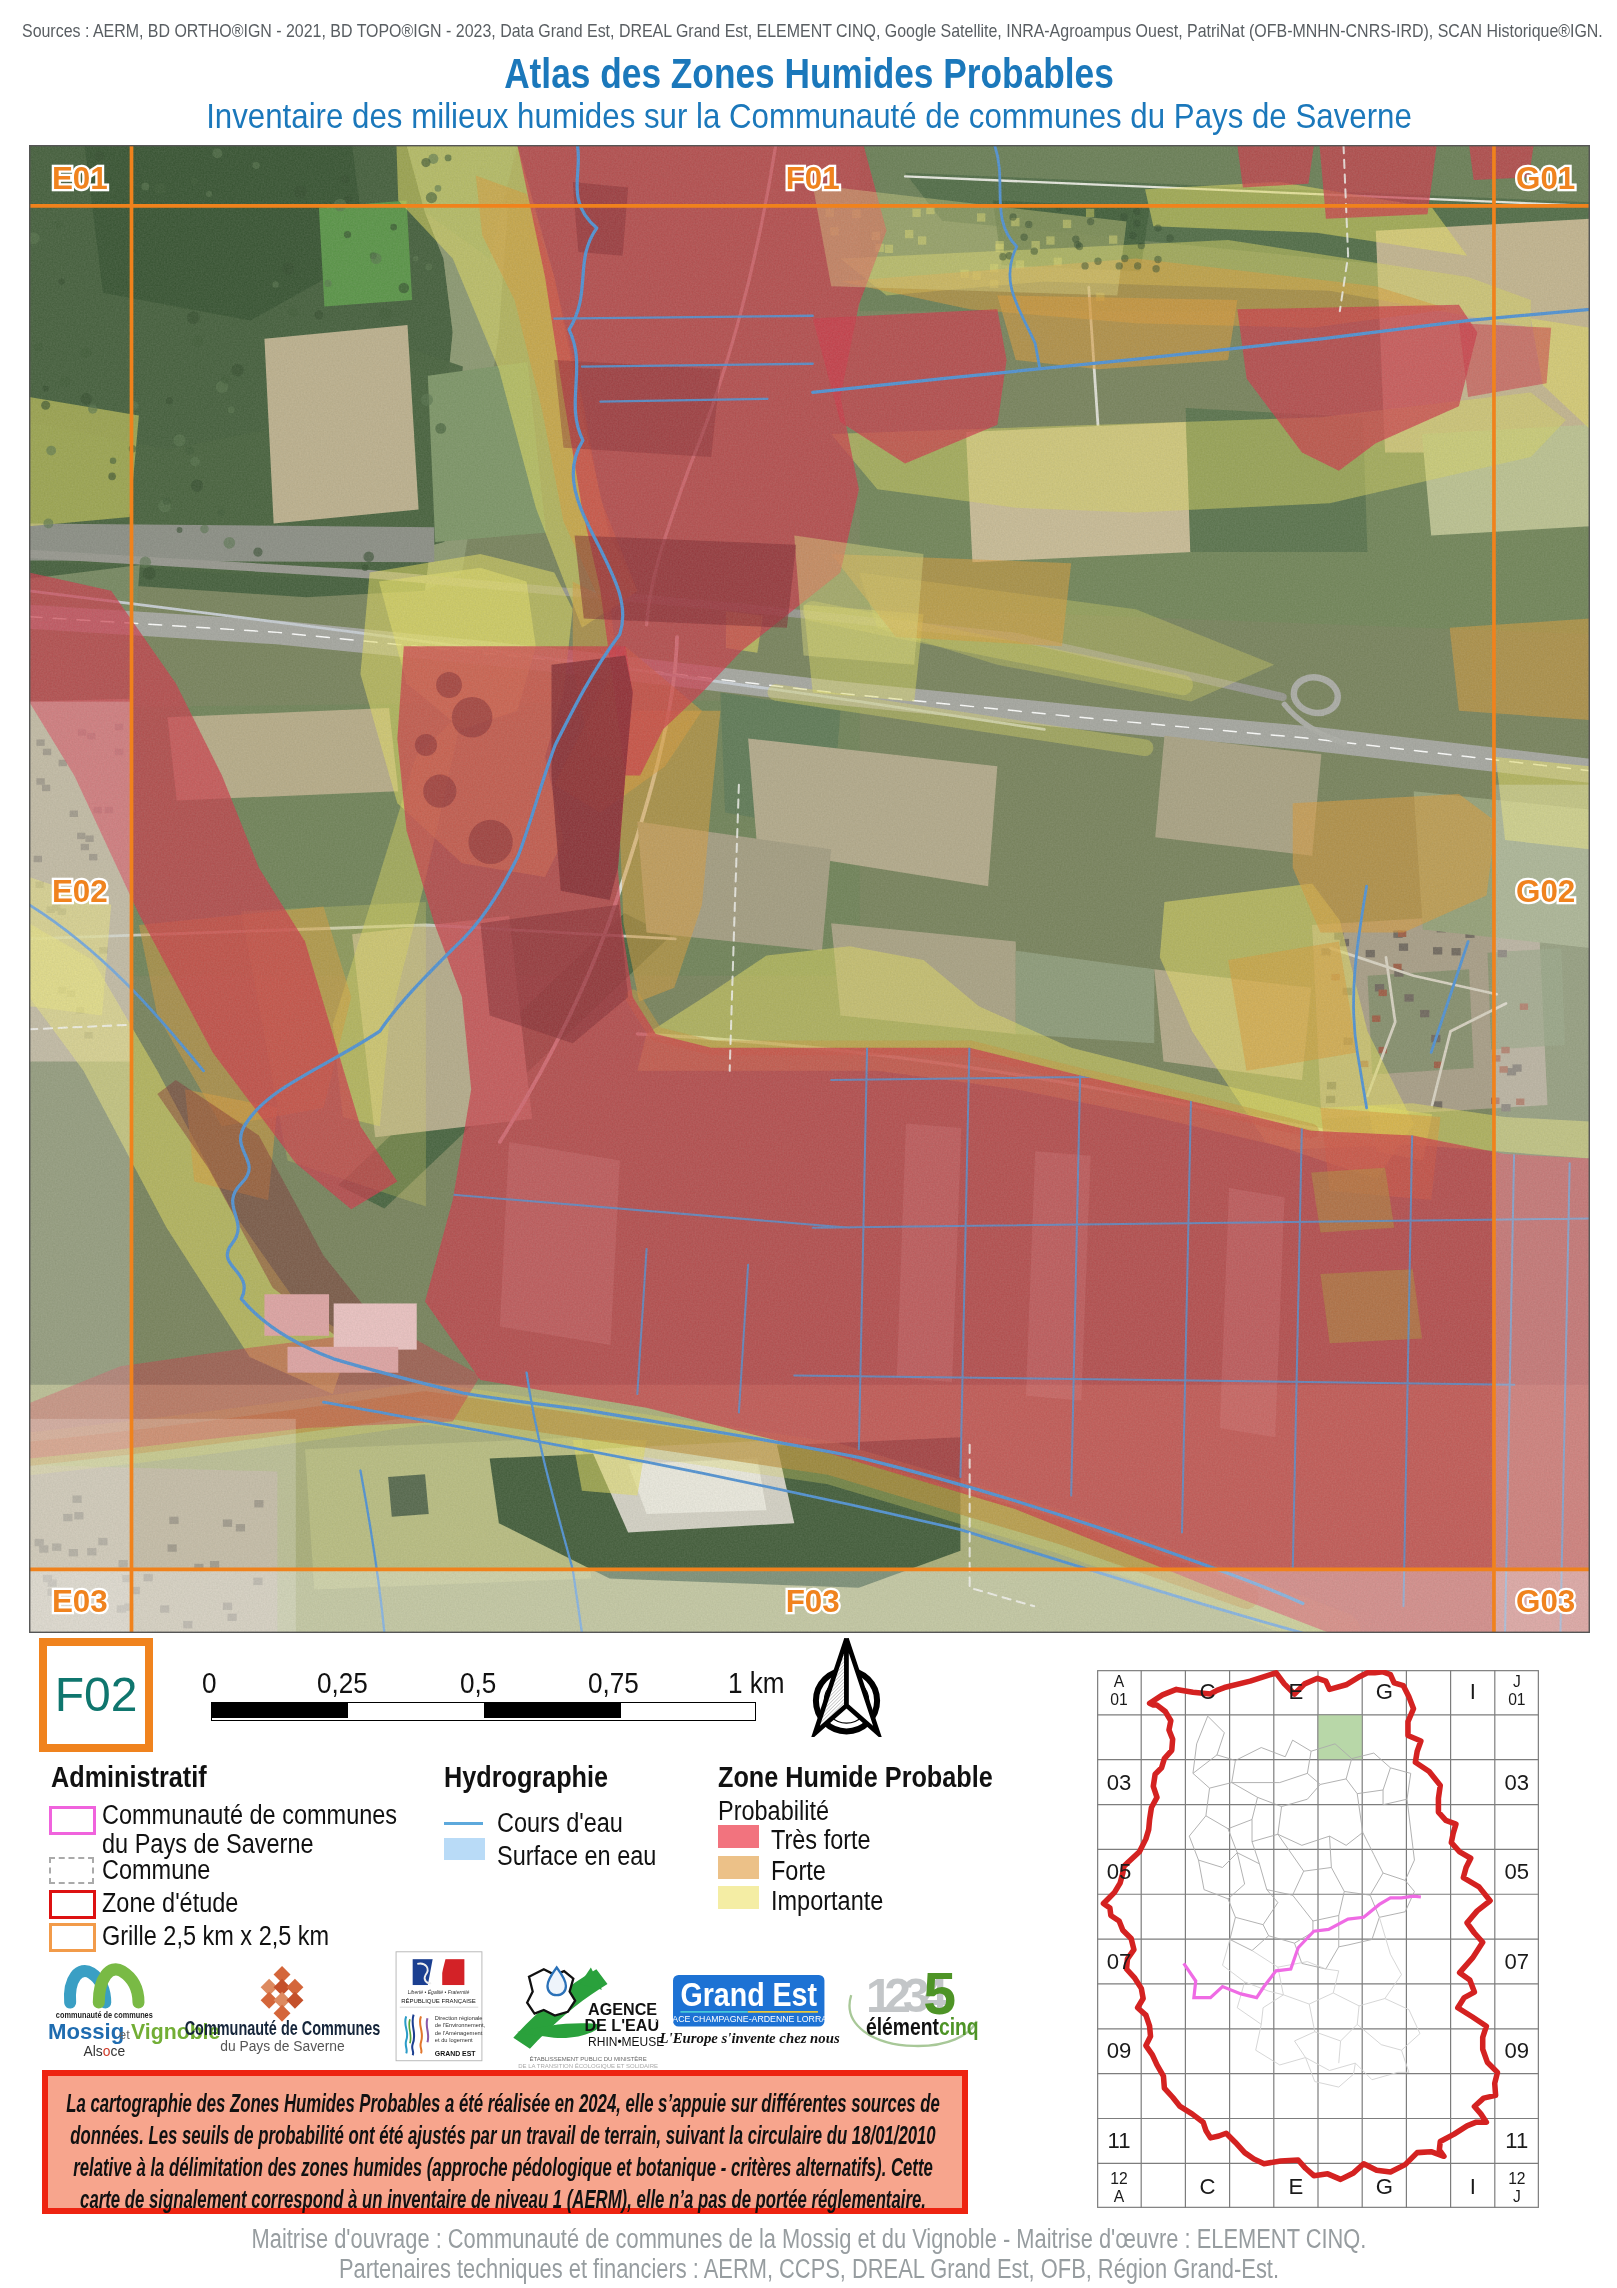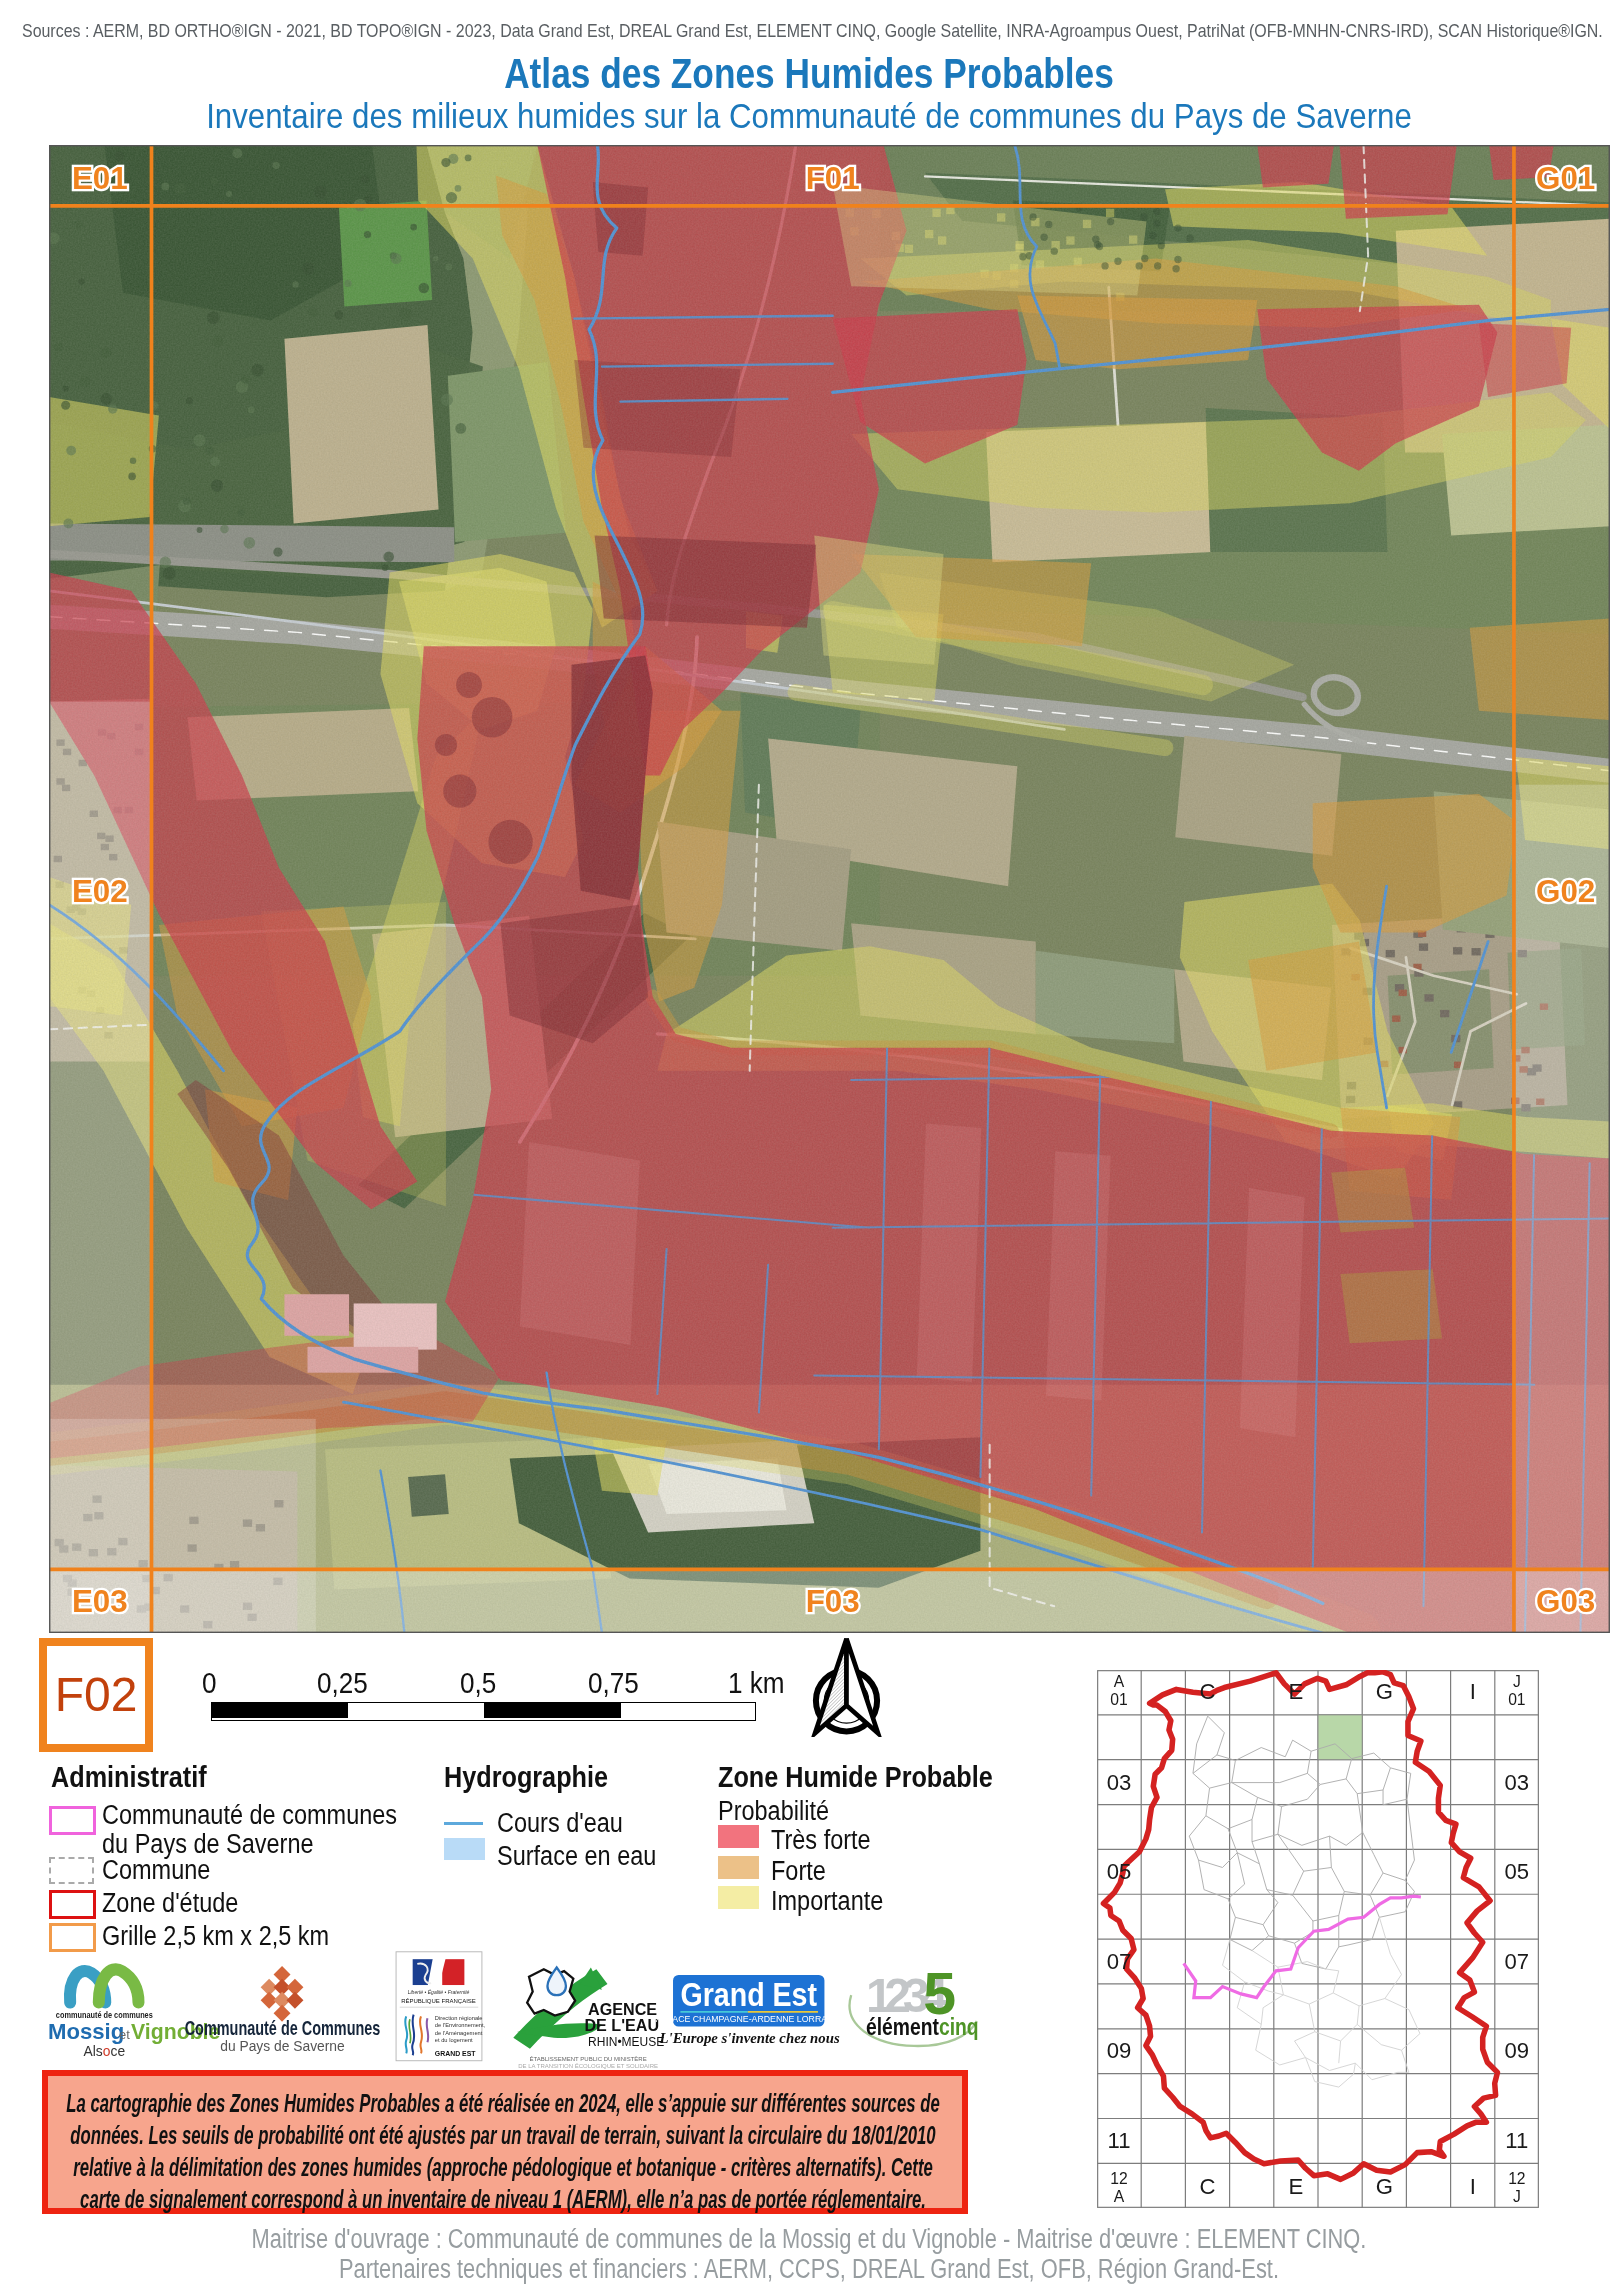--- a/index.html
+++ b/index.html
@@ -1,38 +1,38 @@
 <!DOCTYPE html>
 <html style="font-size:14.8px"><head>
 <meta charset="utf-8">
 <style>
 html,body{margin:0;padding:0;background:#fff;}
 body{width:1618px;height:2289px;position:relative;font-family:"Liberation Sans",sans-serif;overflow:hidden;}
 .abs{position:absolute;}
 .sources{left:22px;top:20px;width:1618px;font-size:18.5px;color:#595e62;white-space:nowrap;transform:scaleX(0.862);transform-origin:0 0;}
 .title{left:0;top:50px;width:1618px;text-align:center;font-size:42px;font-weight:bold;color:#1b78bb;transform:scaleX(0.84);transform-origin:center;}
 .subtitle{left:0;top:96px;width:1618px;text-align:center;font-size:35px;color:#1b78bb;transform:scaleX(0.893);transform-origin:center;}
-.f02box{left:39px;top:1638px;width:98px;height:98px;border:8.3px solid #f0831e;background:#fff;text-align:center;line-height:98px;font-size:48px;color:#c2410c;}
+.f02box{left:39px;top:1638px;width:98px;height:98px;border:8.3px solid #f0831e;background:#fff;text-align:center;line-height:98px;font-size:48px;color:#0f766e;}
 .sblbl{font-size:29px;color:#111;transform:scaleX(0.9);transform-origin:0 50%;}
 .legh{font-size:29px;font-weight:bold;color:#111;transform:scaleX(0.87);transform-origin:0 50%;white-space:nowrap;}
 .legt{font-size:27px;color:#111;line-height:29px;transform:scaleX(0.87);transform-origin:0 50%;white-space:nowrap;}
 .redbox{left:42px;top:2070px;width:914px;height:132px;border:6.5px solid #ee2411;background:#f7a58d;text-align:center;font-style:italic;}
 .redbox div{font-size:25px;font-weight:bold;color:#111;line-height:32px;white-space:nowrap;}
 .foot{width:1618px;text-align:center;font-size:27px;color:#979da0;transform:scaleX(0.81);transform-origin:center;white-space:nowrap;}
 </style>
 </head>
 <body>
 
 <div class="abs sources">Sources : AERM, BD ORTHO®IGN - 2021, BD TOPO®IGN - 2023, Data Grand Est, DREAL Grand Est, ELEMENT CINQ, Google Satellite, INRA-Agroampus Ouest, PatriNat (OFB-MNHN-CNRS-IRD), SCAN Historique®IGN.</div>
 
 <div class="abs title">Atlas des Zones Humides Probables</div>
 
 <div class="abs subtitle">Inventaire des milieux humides sur la Communauté de communes du Pays de Saverne</div>
 
-<div class="abs" style="left:29px;top:145px;width:1561px;height:1928px;margin-left:20px;">
+<div class="abs" style="left:29px;top:145px;width:1561px;height:1928px;">
 <svg width="1561" height="1488" viewBox="0 0 1691 1612" xmlns="http://www.w3.org/2000/svg">
 <defs>
         <clipPath id="r5clip">
           <polygon points="406,543 646,543 654,593 646,683 638,783 642,843 654,923 679,963 739,978 799,978 1019,978 1139,1008 1269,1038 1389,1068 1499,1073 1599,1093 1691,1098 1691,1612 1409,1612 1269,1558 1069,1478 869,1418 669,1368 489,1338 429,1253 459,1143 479,1023 469,923 439,843 409,743 399,643"></polygon>
         </clipPath>
       </defs>
 
 <rect width="1691" height="1612" fill="#76815a"></rect>
 
 <polygon points="0,0 409,0 429,73 449,123 459,203 449,303 439,403 429,483 300,490 0,470" fill="#415c39"></polygon>

